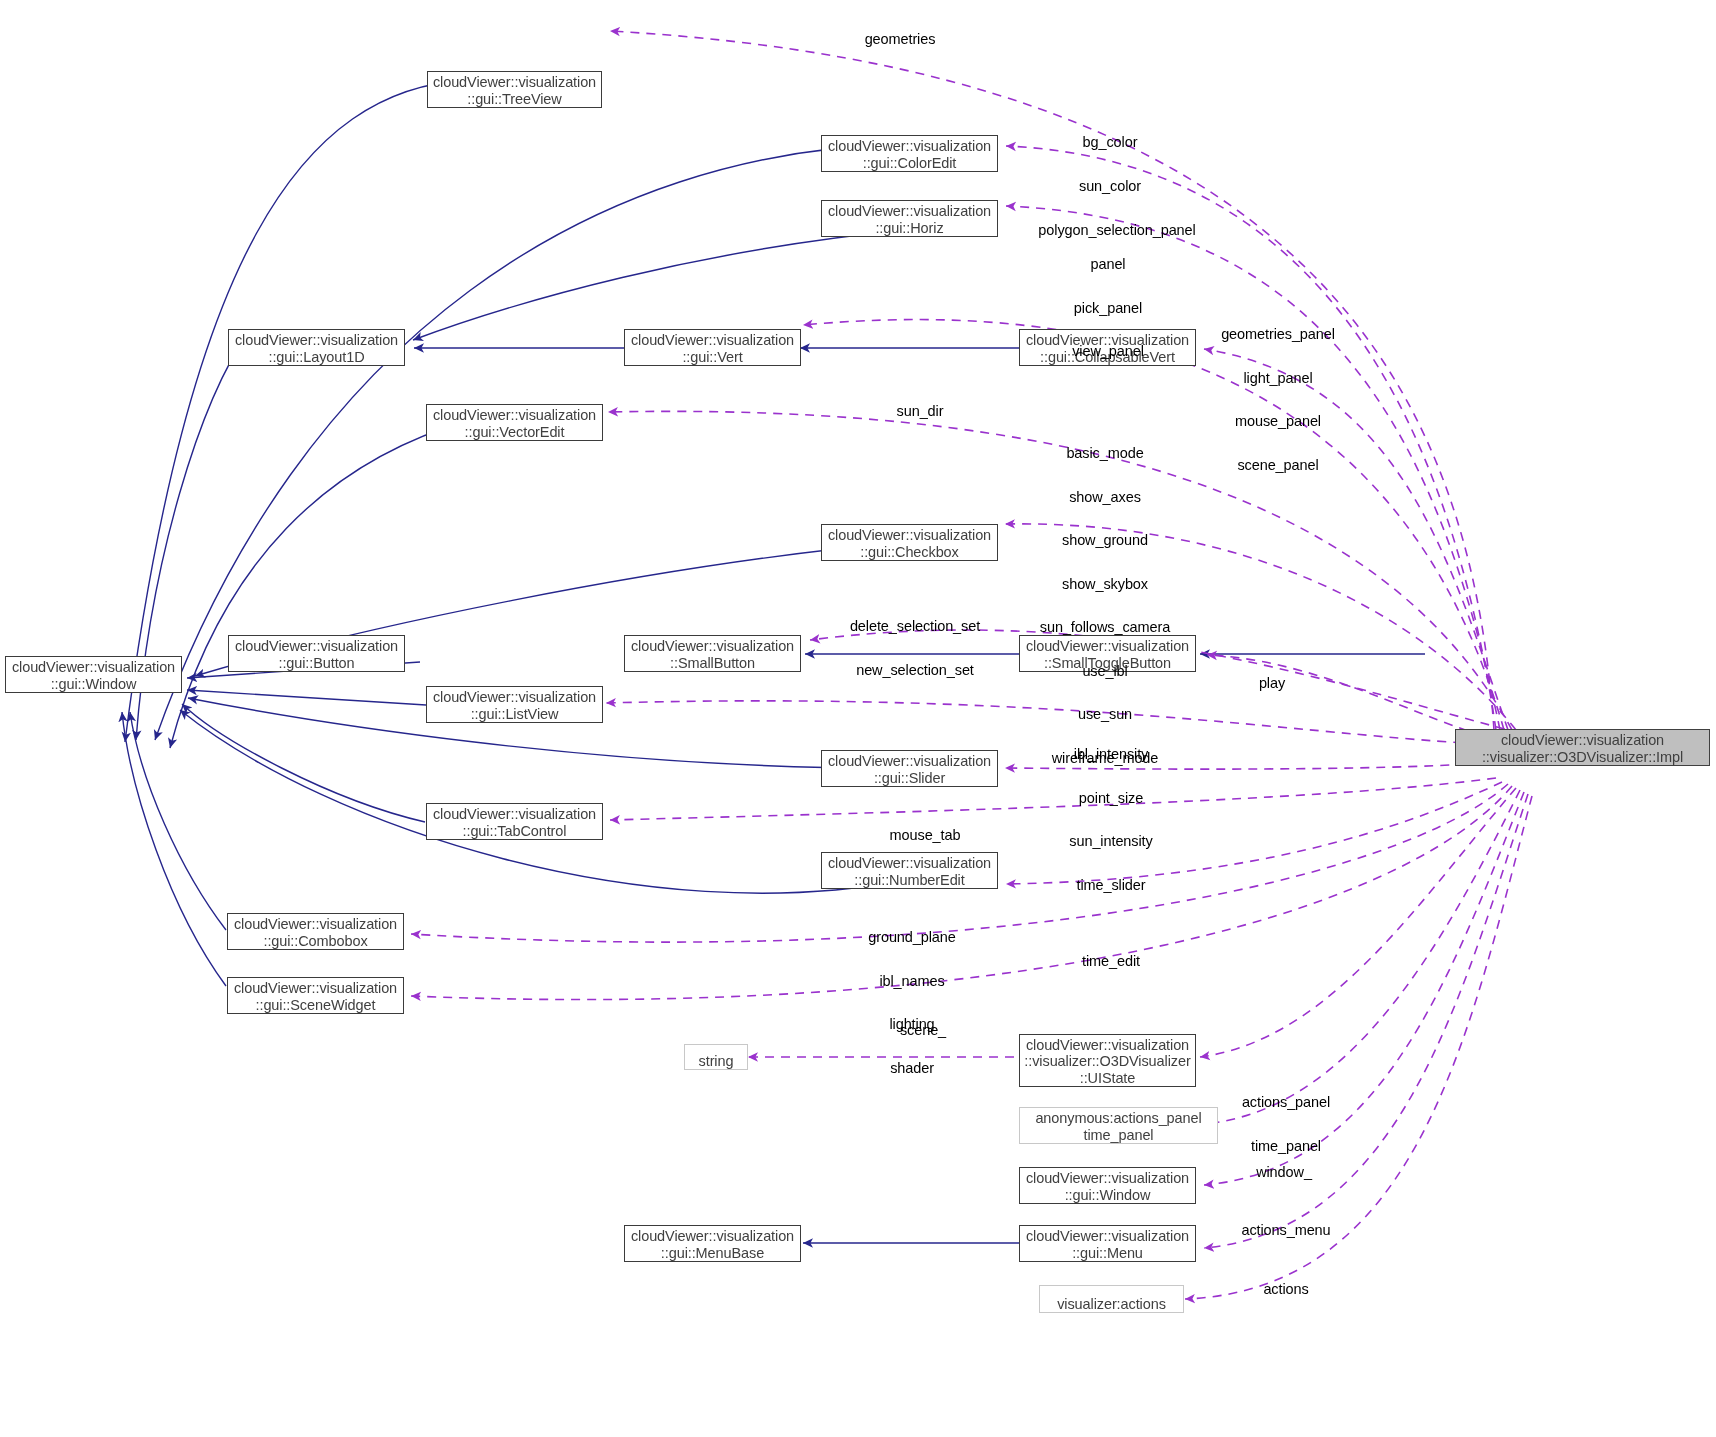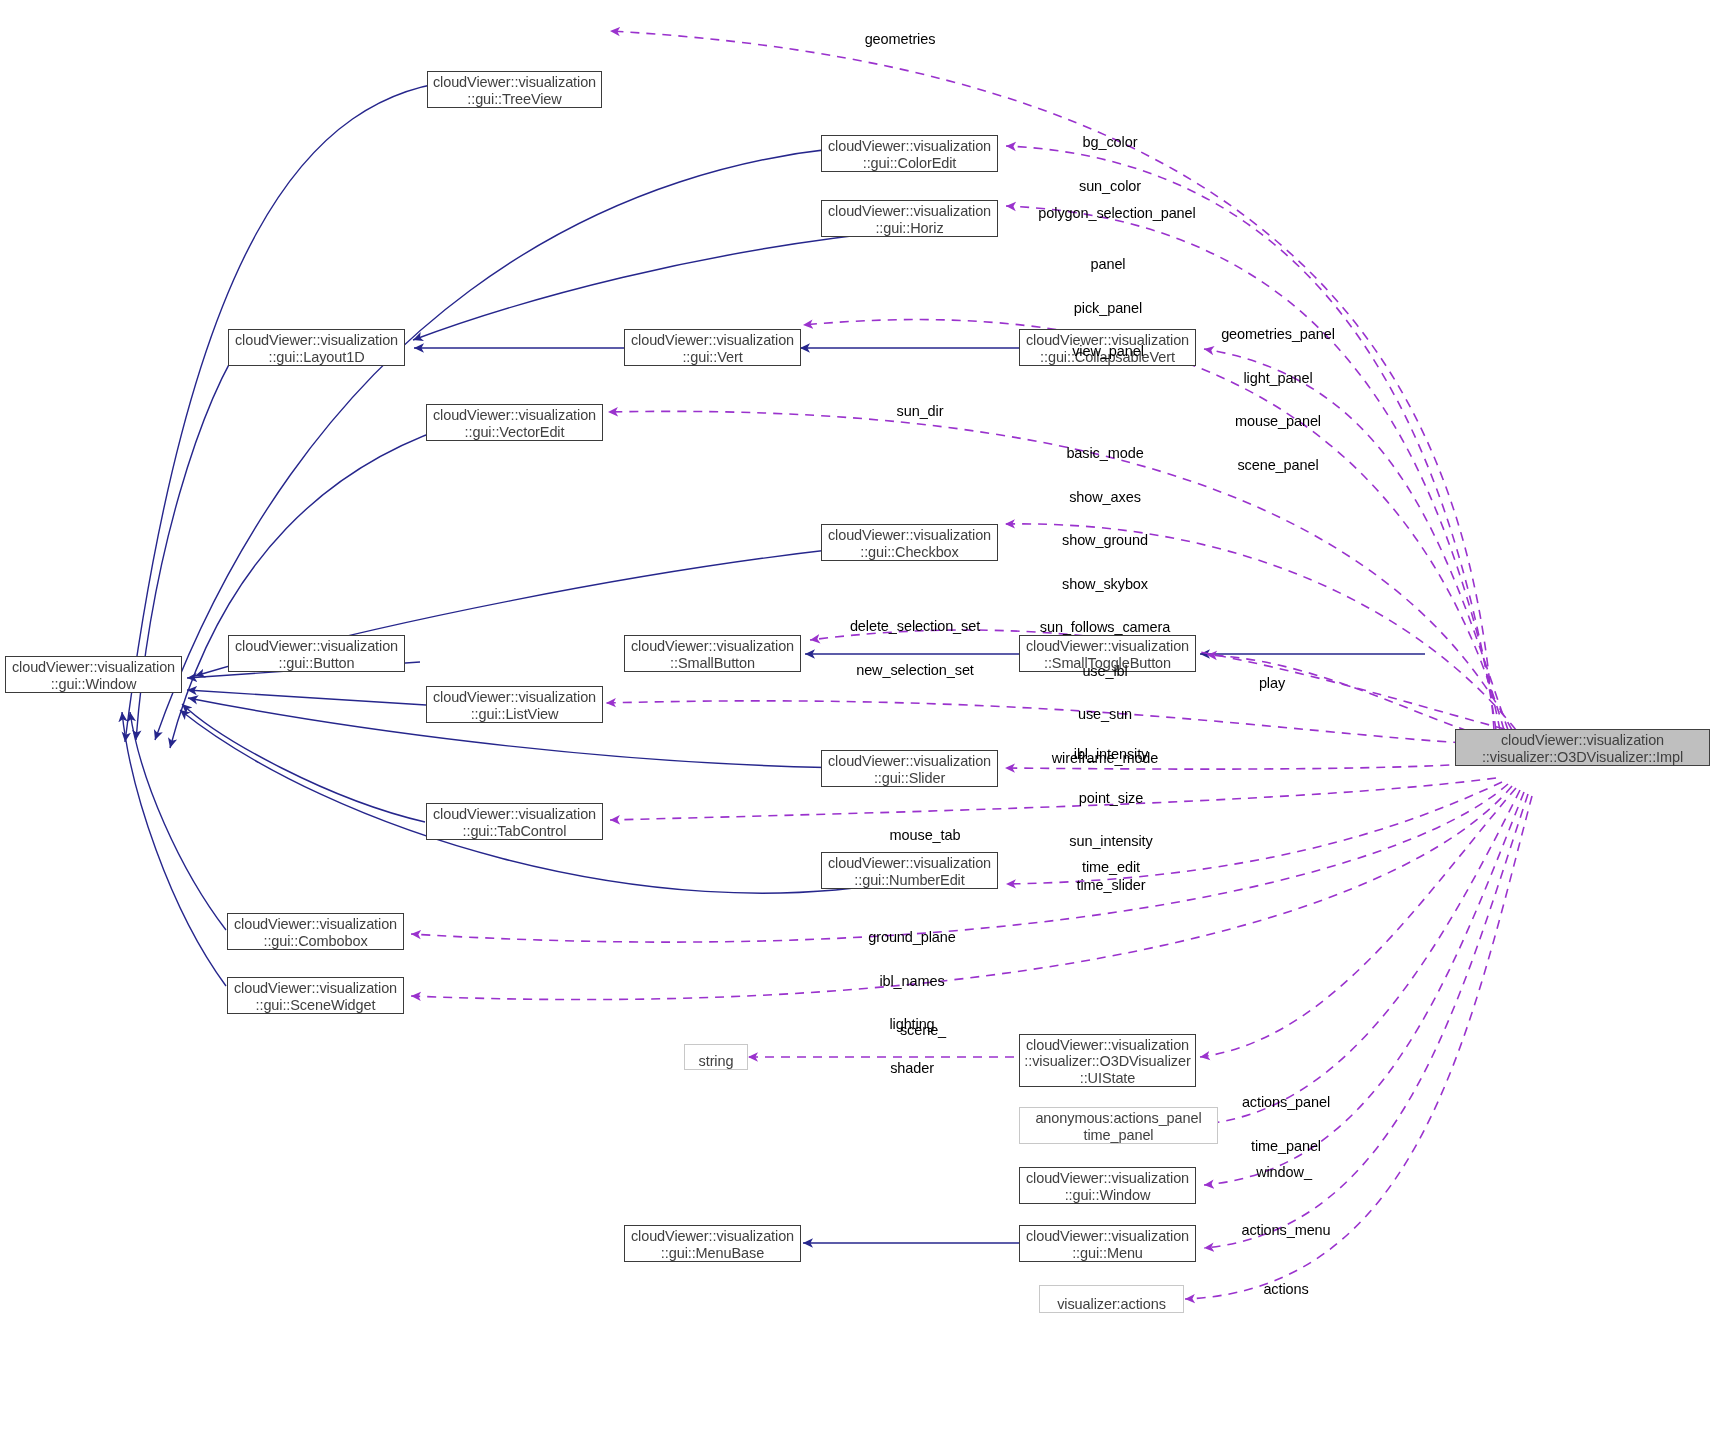--- a/index.html
+++ b/index.html
@@ -290,21 +290,21 @@
 
   <div class="edge-label" style="left:820px;top:3px;width:160px;">
     <span class="ln">geometries</span>
   </div>
 
   <div class="edge-label" style="left:1030px;top:106px;width:160px;">
     <span class="ln">bg_color</span>
     <span class="ln">sun_color</span>
   </div>
 
-  <div class="edge-label" style="left:1022px;top:177px;width:190px;">
+  <div class="edge-label" style="left:1022px;top:194px;width:190px;">
     <span class="ln">polygon_selection_panel</span>
   </div>
 
   <div class="edge-label" style="left:1028px;top:228px;width:160px;">
     <span class="ln">panel</span>
     <span class="ln">pick_panel</span>
     <span class="ln">view_panel</span>
   </div>
 
   <div class="edge-label" style="left:1198px;top:298px;width:160px;">
@@ -343,21 +343,21 @@
     <span class="ln">ibl_intensity</span>
     <span class="ln">point_size</span>
     <span class="ln">sun_intensity</span>
     <span class="ln">time_slider</span>
   </div>
 
   <div class="edge-label" style="left:845px;top:799px;width:160px;">
     <span class="ln">mouse_tab</span>
   </div>
 
-  <div class="edge-label" style="left:1031px;top:831px;width:160px;">
+  <div class="edge-label" style="left:1031px;top:925px;width:160px;">
     <span class="ln">time_edit</span>
   </div>
 
   <div class="edge-label" style="left:832px;top:901px;width:160px;">
     <span class="ln">ground_plane</span>
     <span class="ln">ibl_names</span>
     <span class="ln">lighting</span>
     <span class="ln">shader</span>
   </div>
 

